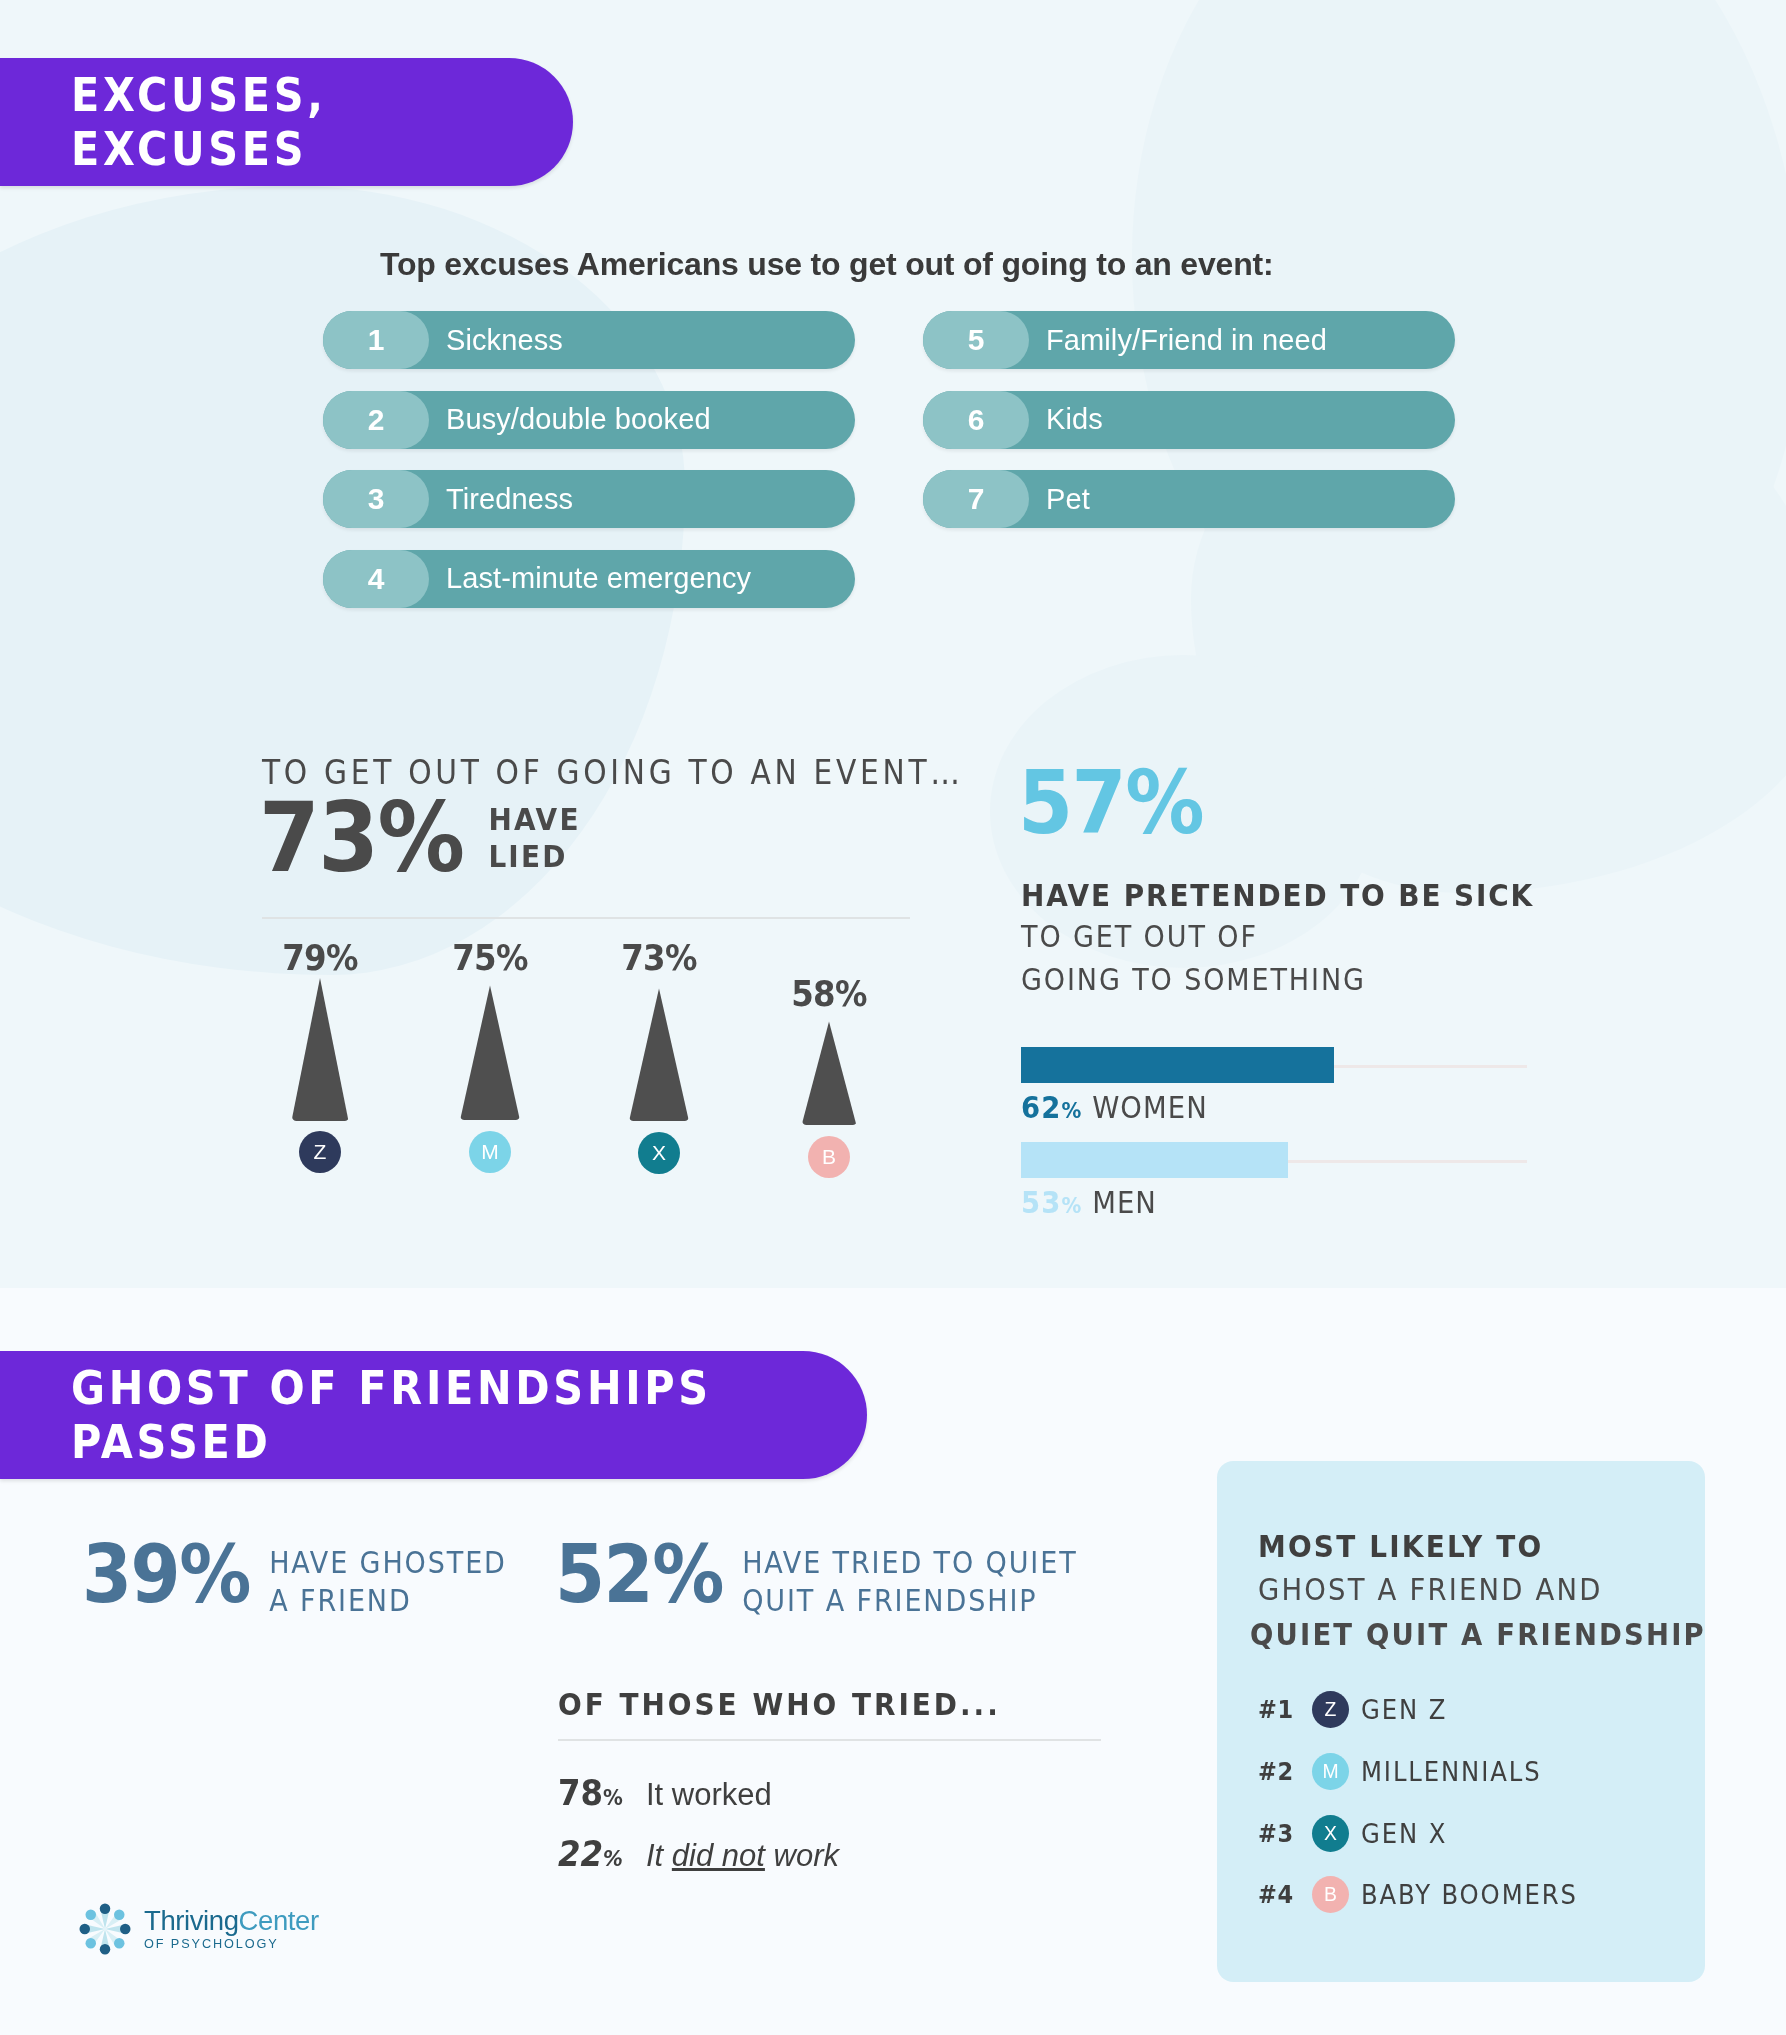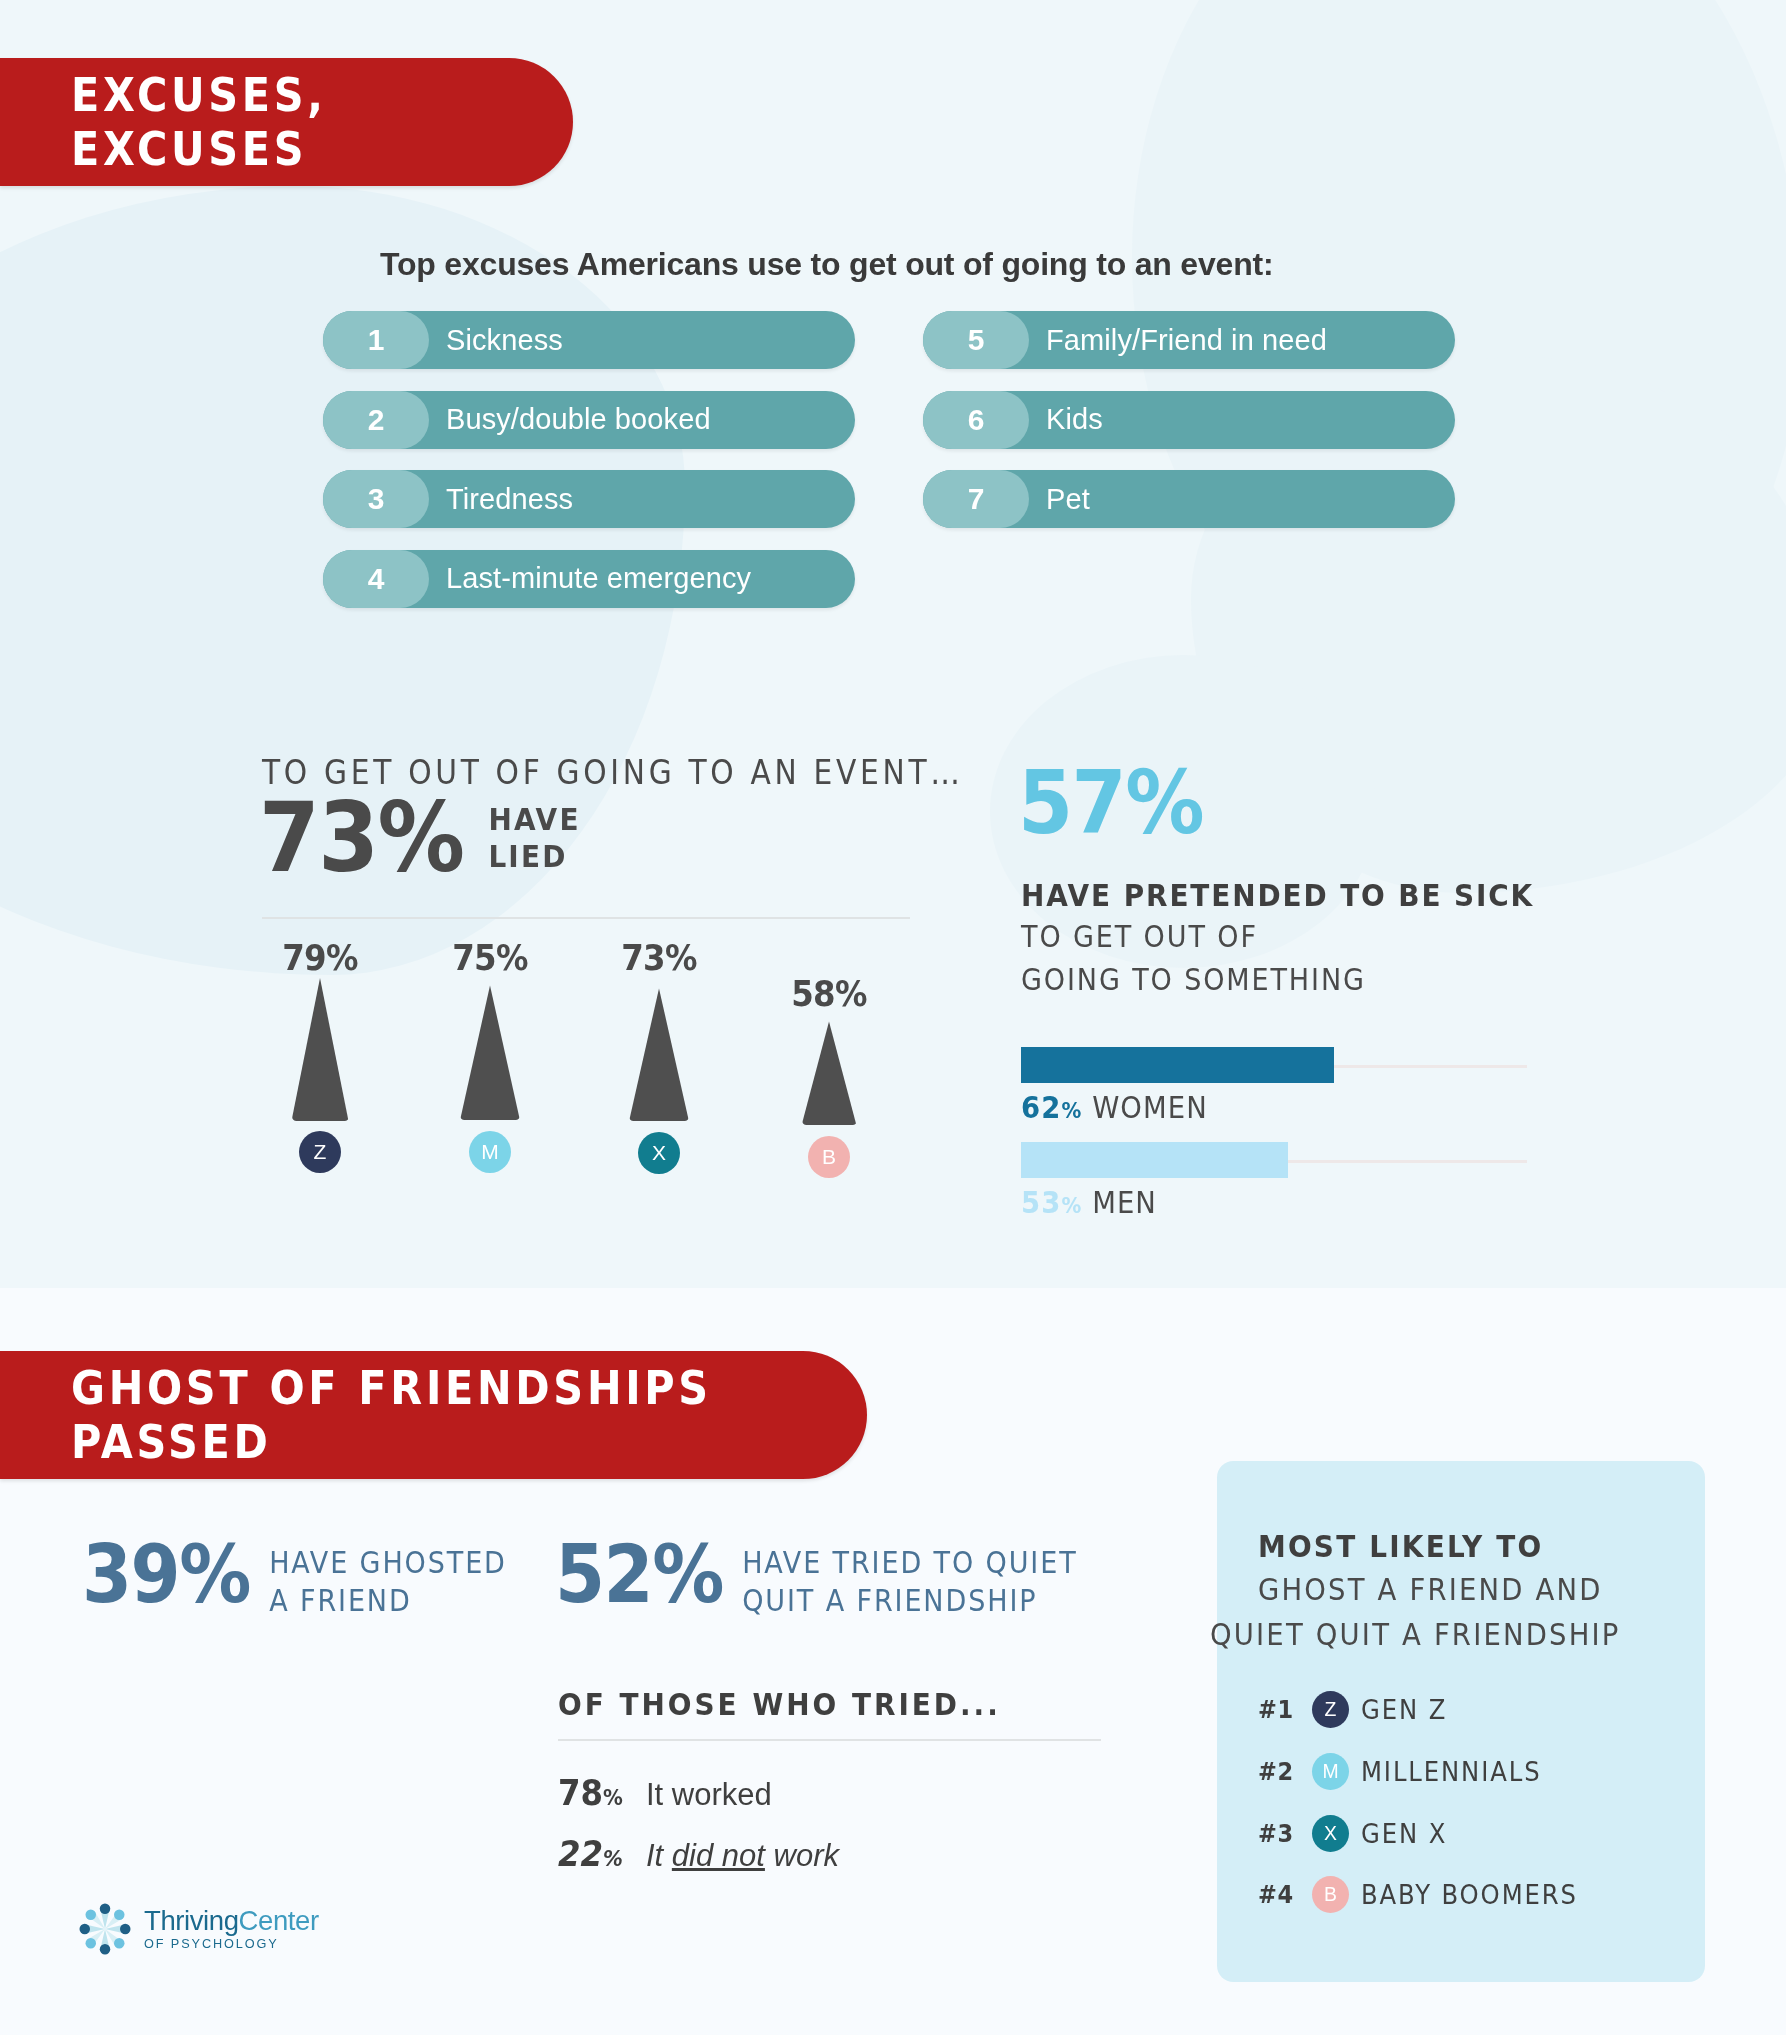--- a/index.html
+++ b/index.html
@@ -38,21 +38,21 @@
   }
   .blob-d {
     left: 990px; top: 655px; width: 387px; height: 313px;
     border-radius: 50%;
     background: #eaf4f8;
   }
 
   
   .banner {
     position: absolute;
-    background: #b91c1c;
+    background: #6d28d9;
     color: #ffffff;
     border-radius: 0 82px 82px 0;
     display: flex; align-items: center;
     padding-left: 71px;
     letter-spacing: 3.7px;
     font-weight: 700;
     font-family: "Liberation Sans Narrow", "Liberation Sans", sans-serif;
     box-shadow: 0 2.2px 3.7px rgba(0,0,0,0.10);
   }
   .banner-1 { left: 0; top: 58px; width: 573px; height: 128px; font-size: 46px; }
@@ -189,22 +189,22 @@
   
   .ml-card {
     position: absolute; left: 1217px; top: 1461px;
     width: 488px; height: 521px;
     background: #d4eef7; border-radius: 16.4px;
   }
   .ml-h1 { position: absolute; left: 1258px; top: 1528px;
            font-size: 31px; font-weight: 700; color: #3f3f3f; letter-spacing: 2.2px; }
   .ml-h2 { position: absolute; left: 1258px; top: 1572px;
            font-size: 30.5px; font-weight: 400; color: #4a4a4a; letter-spacing: 2.2px; }
-  .ml-h3 { position: absolute; left: 1210px; top: 1617px;
-           font-size: 30.5px; font-weight: 400; color: #4a4a4a; letter-spacing: 2.2px; }
+  .ml-h3 { position: absolute; left: 1250px; top: 1617px;
+           font-size: 30.5px; font-weight: 700; color: #4a4a4a; letter-spacing: 2.2px; }
   .ml-row { position: absolute; left: 1258px; display: flex; align-items: center; }
   .ml-rank { font-size: 25px; font-weight: 700; color: #3f3f3f; width: 54px; letter-spacing: 0.7px;}
   .ml-badge {
     width: 37px; height: 37px; border-radius: 50%;
     display: flex; align-items: center; justify-content: center;
     color: #ffffff; font-size: 19.4px; font-weight: 400; margin-right: 12px;
   }
   .ml-name { font-size: 27px; color: #3f3f3f; letter-spacing: 1.9px; font-weight: 400; }
 
   

